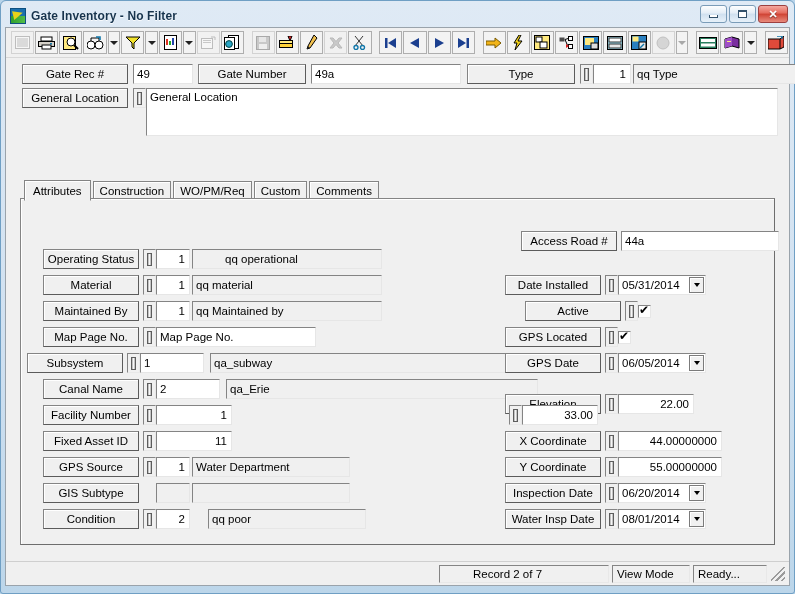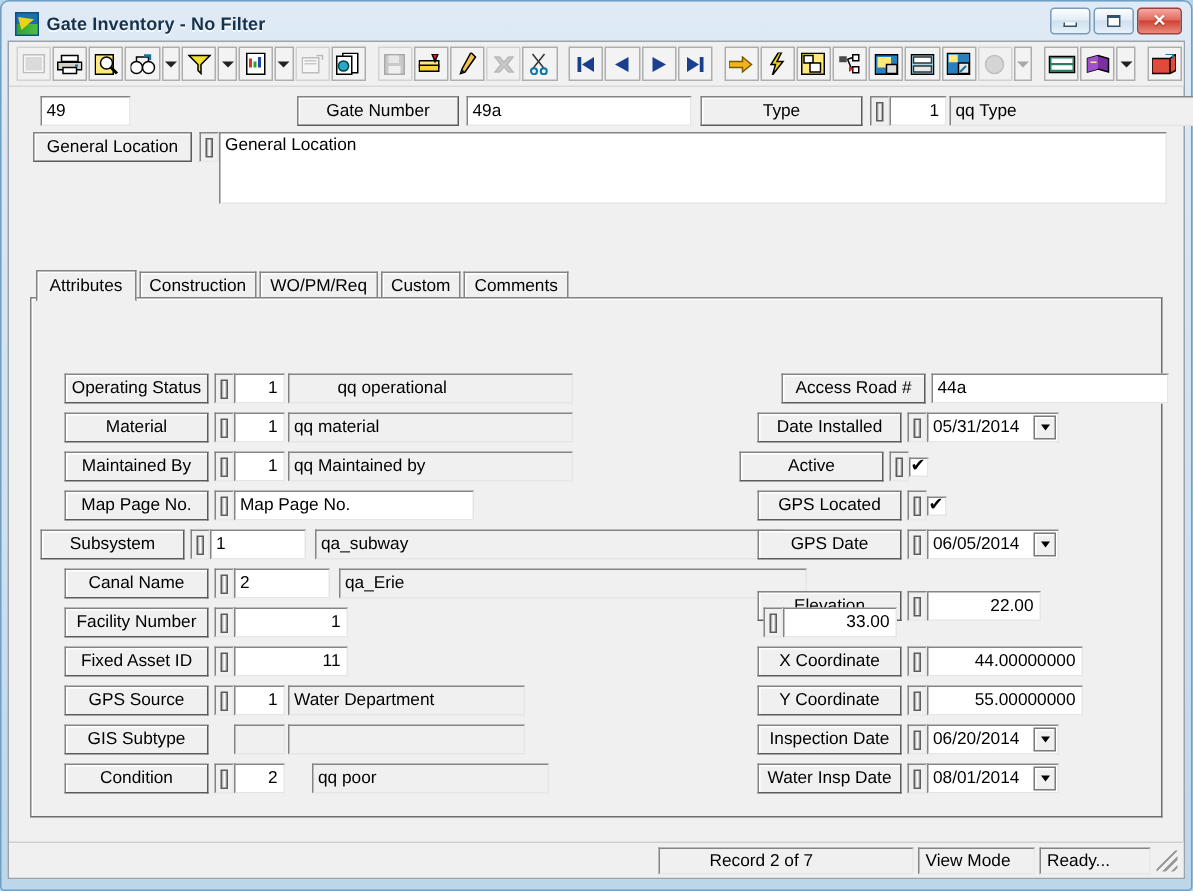--- a/index.html
+++ b/index.html
@@ -437,20 +437,21 @@
         <svg width="16" height="14">
             <polygon points="0,3 12,3 16,0 16,11 12,13 0,13" fill="#e04a3a" stroke="#000"></polygon>
             <path d="M12 3 L12 13" stroke="#000"></path>
             <path d="M9 0 l5 0 l0 3" fill="none" stroke="#17a" stroke-width="1.3"></path>
           </svg>
       </div>
     </div>
 
     <div class="hdr">
       <div class="row" style="left:16px; top:6px;">
+        <div class="lbl" style="width:106px;">Gate Rec #</div>
         <div class="sunken" style="width:60px; margin-left:5px;">49</div>
       </div>
       <div class="row" style="left:192px; top:6px;">
         <div class="lbl" style="width:108px;">Gate Number</div>
         <div class="sunken" style="width:150px; margin-left:5px;">49a</div>
       </div>
       <div class="row" style="left:461px; top:6px;">
         <div class="lbl" style="width:108px;">Type</div>
         <div class="spin" style="margin-left:5px;">
             <i></i>
@@ -566,37 +567,37 @@
         </div>
         <div class="row" style="left:22px; top:310px;">
           <div class="lbl">Condition</div>
           <div class="spin" style="margin-left:4px;">
               <i></i>
             </div>
           <div class="sunken num" style="width:34px;">2</div>
           <div class="sunken gray" style="width:158px; margin-left:18px;">qq poor</div>
         </div>
 
-        <div class="row" style="left:484px; top:50px;padding-left:16px;">
+        <div class="row" style="left:484px; top:32px;padding-left:16px;">
           <div class="lbl">Access Road #</div>
           <div class="sunken" style="width:158px; margin-left:4px;">44a</div>
         </div>
         <div class="row" style="left:484px; top:76px;">
           <div class="lbl">Date Installed</div>
           <div class="spin" style="margin-left:4px;">
               <i></i>
             </div>
           <div class="datebox">
             <span>05/31/2014</span>
             <span class="dd">
                 <span class="car"></span>
               </span>
           </div>
         </div>
-        <div class="row" style="left:472px; top:102px;">
+        <div class="row" style="left:504px; top:102px;">
           <div class="lbl">Active</div>
           <div class="spin" style="margin-left:4px;">
               <i></i>
             </div>
           <div class="chk on"></div>
         </div>
         <div class="row" style="left:484px; top:128px;">
           <div class="lbl">GPS Located</div>
           <div class="spin" style="margin-left:4px;">
               <i></i>

